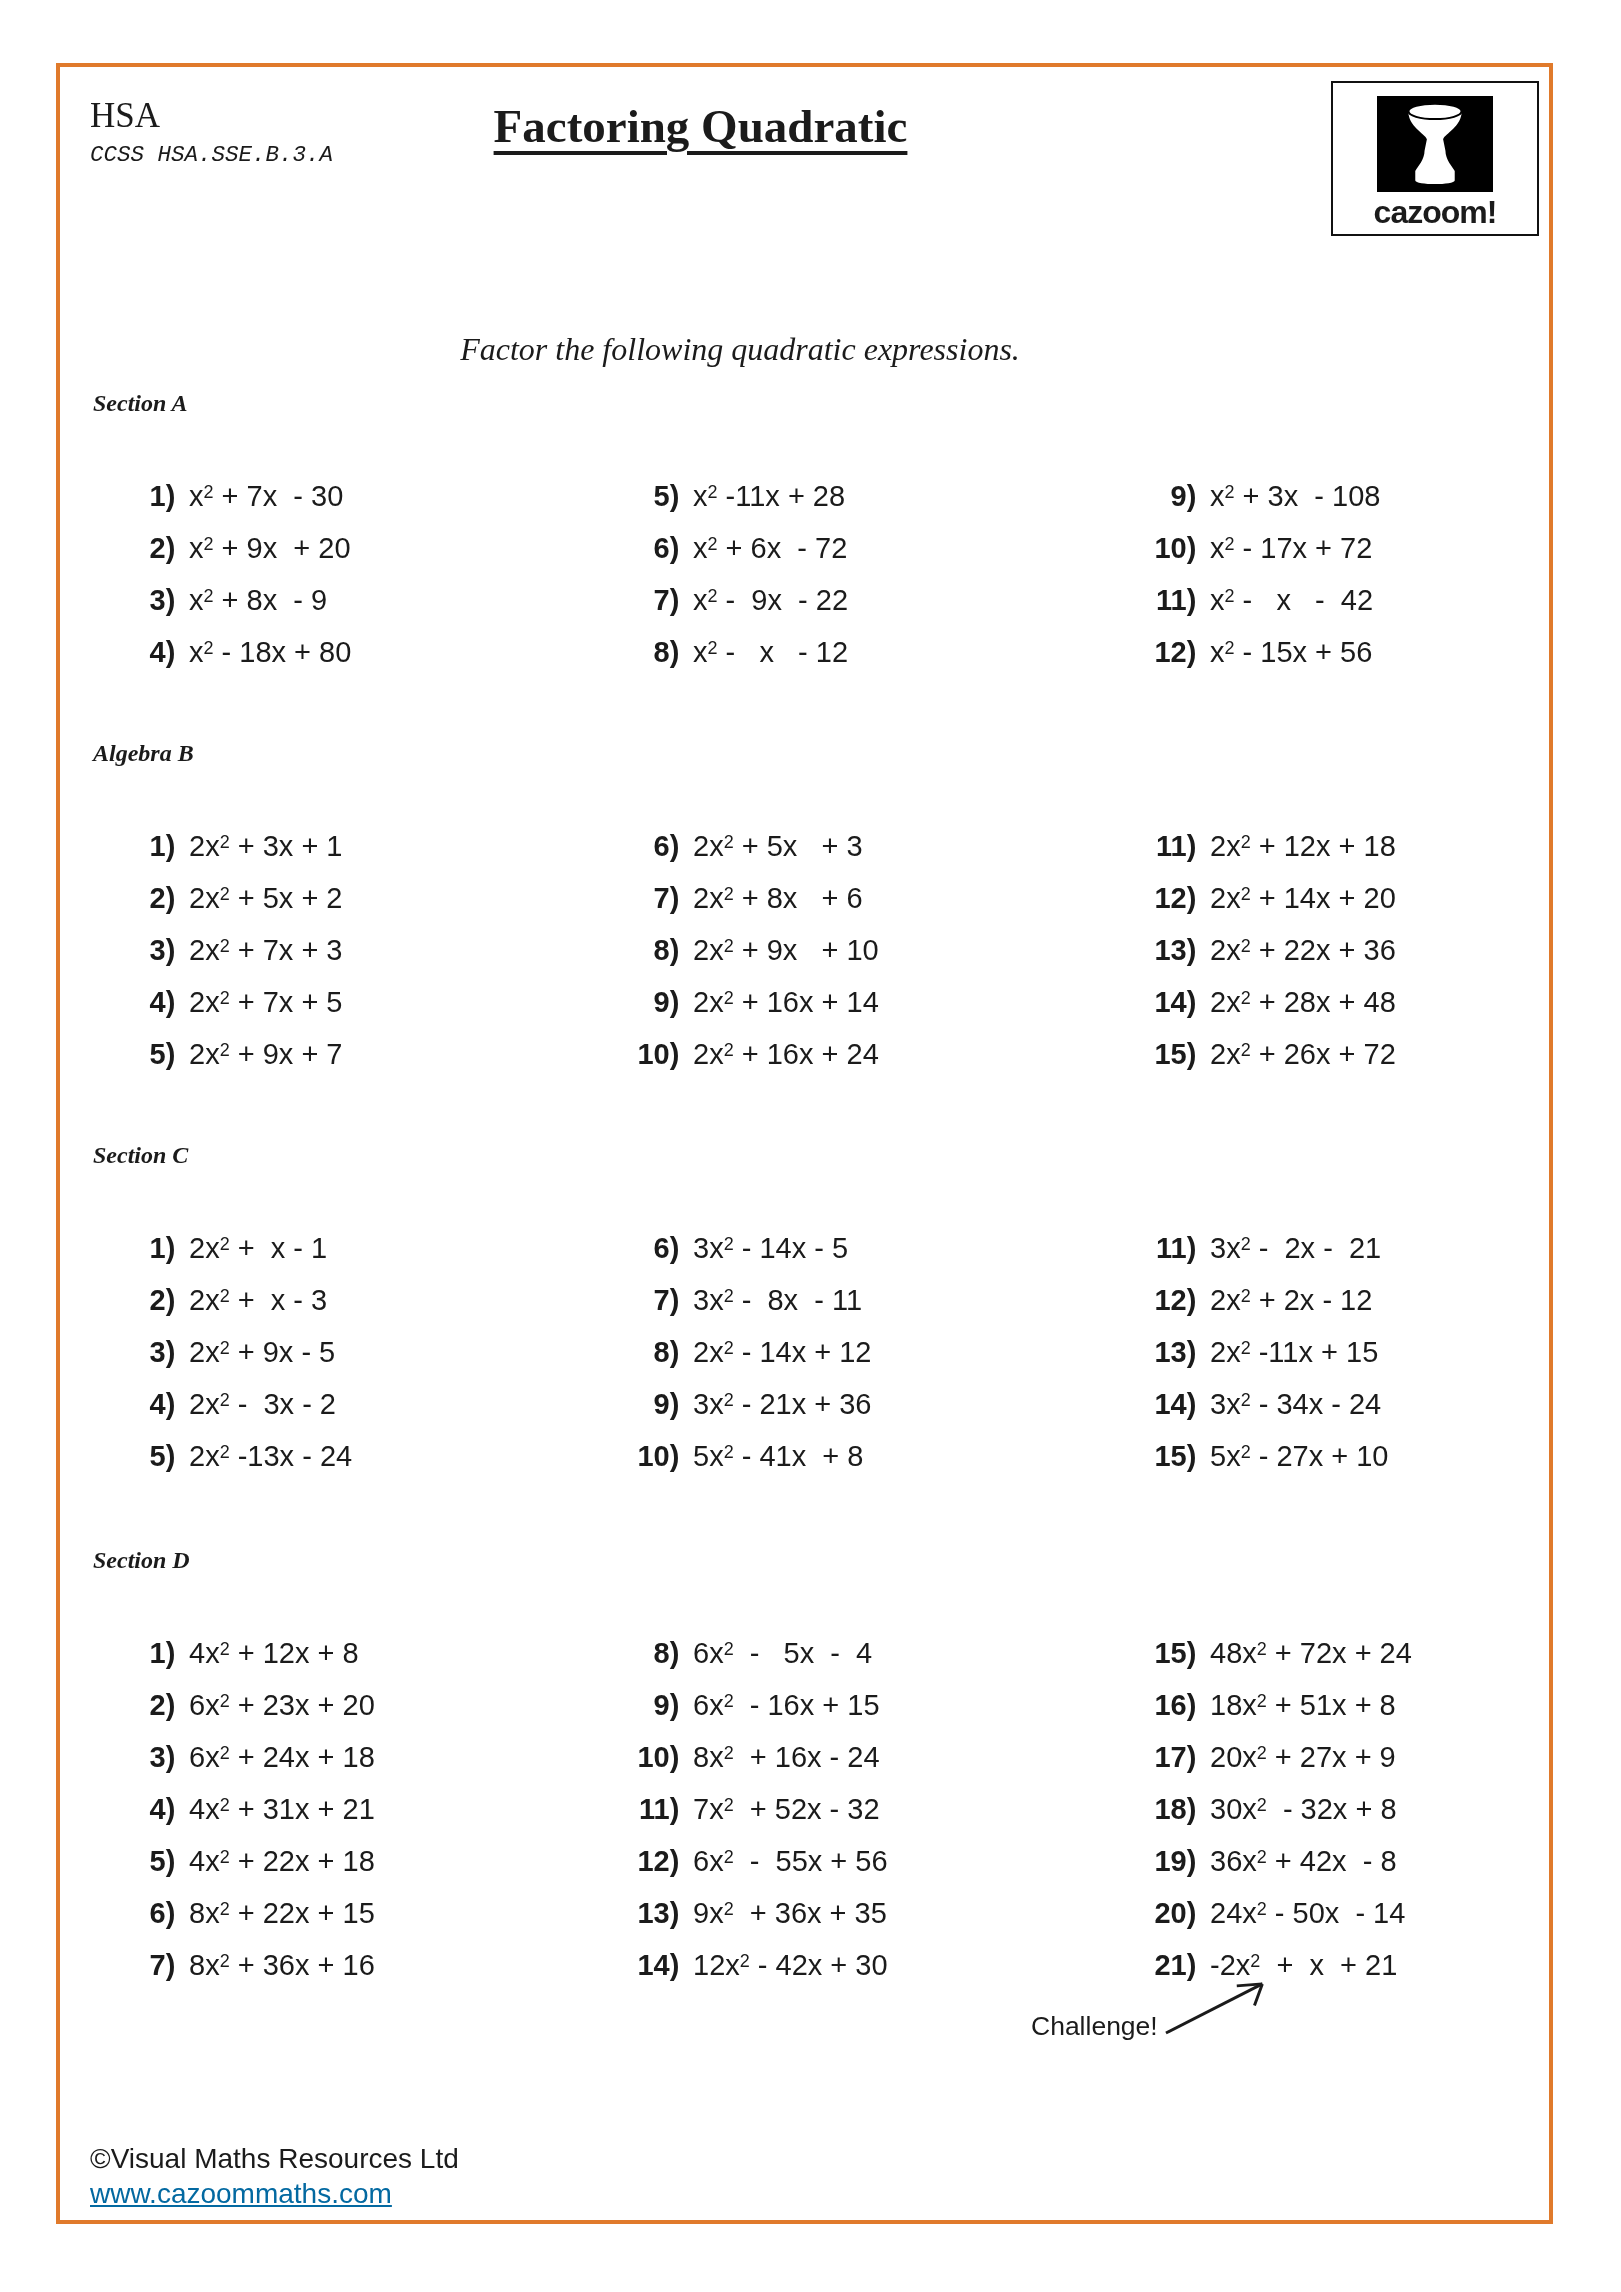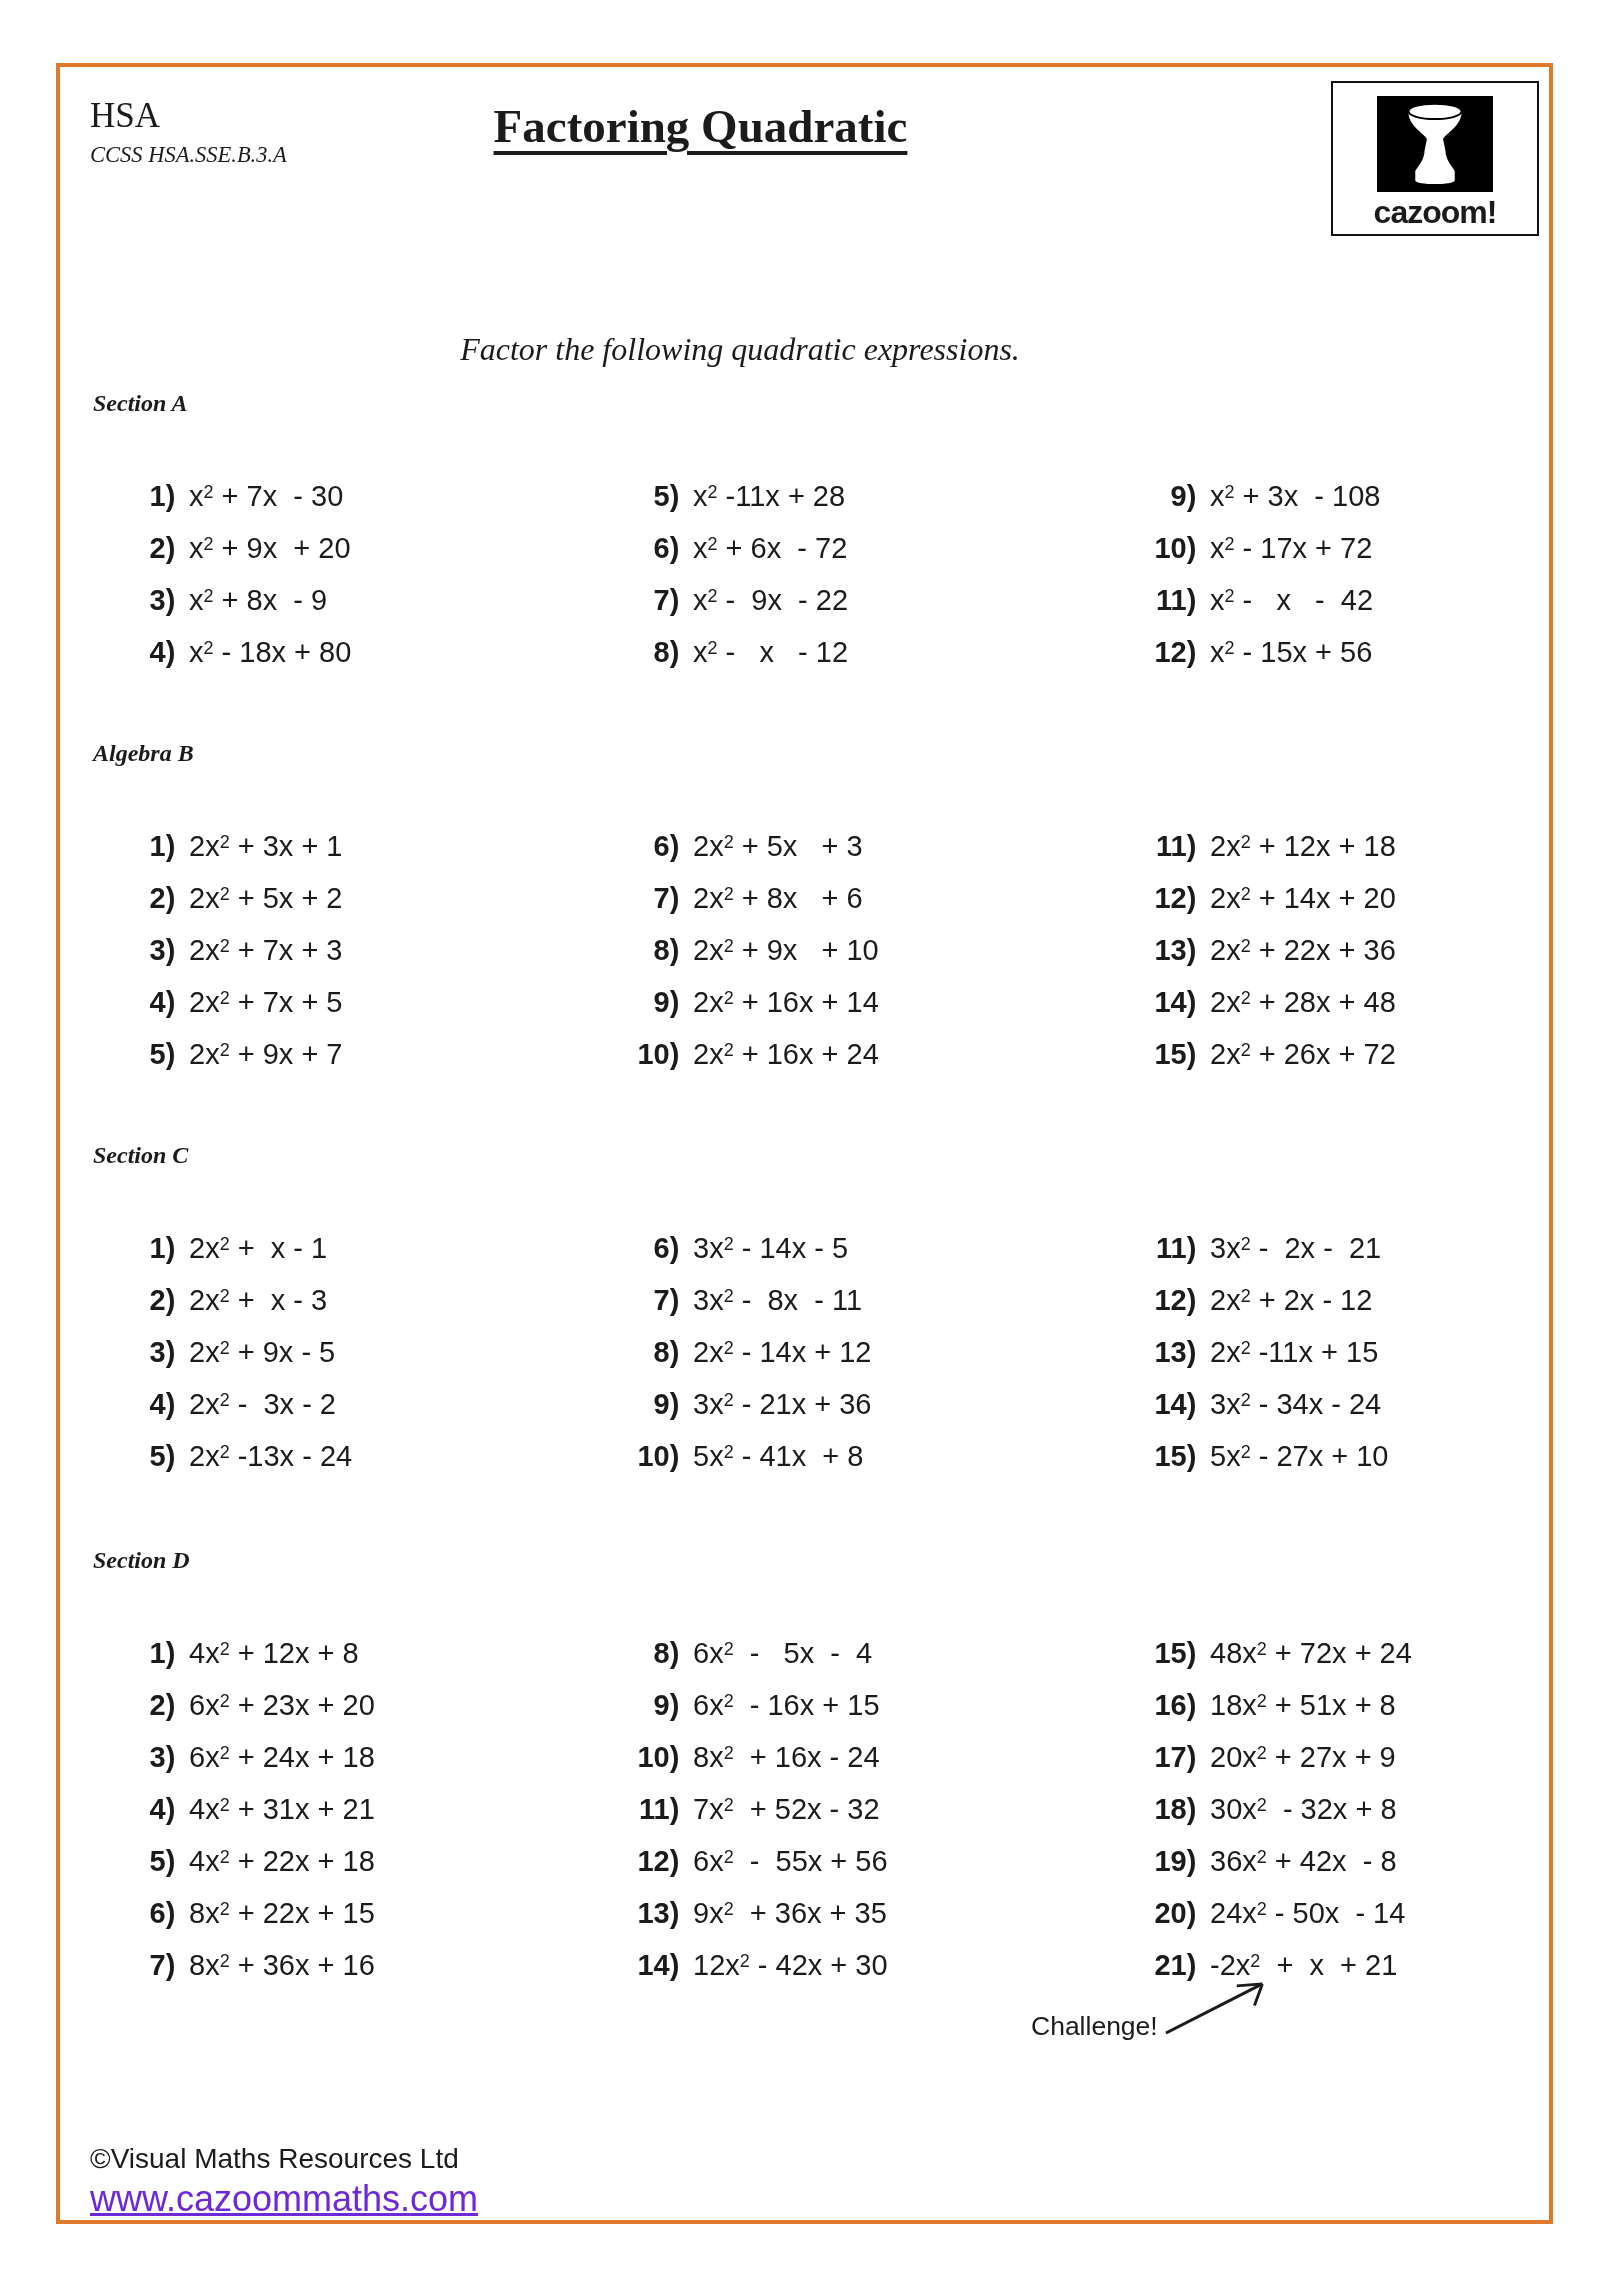--- a/index.html
+++ b/index.html
@@ -2,21 +2,21 @@
 <html><head>
 <meta charset="utf-8">
 <style>
   * { margin:0; padding:0; box-sizing:border-box; }
   body { width:1621px; height:2293px; background:#ffffff; font-family:"Liberation Sans", sans-serif; color:#1b1b1b; }
   #page { position:relative; width:1621px; height:2293px; background:#fff; overflow:hidden; }
   #frame { position:absolute; left:56px; top:63px; width:1497px; height:2161px; border:4.9px solid #e07a2b; background:#fff; }
 
   
   #hsa { position:absolute; left:90px; top:96px; font-family:"Liberation Serif", serif; font-size:35px; }
-  #ccss { position:absolute; left:90px; top:142px; font-family:Liberation Serif, serif; font-style:italic; font-size:22.5px; }
+  #ccss { position:absolute; left:90px; top:142px; font-family:Liberation Mono, monospace; font-style:italic; font-size:22.5px; }
   #title { position:absolute; left:289px; top:86px; width:823px; text-align:center;
            font-family:"Liberation Serif", serif; font-weight:bold; font-size:47px; line-height:80px; }
   #title span { text-decoration:underline; text-decoration-thickness:3.9px; text-underline-offset:8.8px; }
 
   
   #logo { position:absolute; left:1331px; top:81px; width:208px; height:155px; border:2.9px solid #111; background:#fff; text-align:center; }
   #logo .drum-box { margin:12.7px auto 0 auto; width:116px; height:96px; display:block; }
   #logo .brand { display:block; margin-top:2px; font-weight:bold; font-size:32px; letter-spacing:-1px; font-family:"Liberation Sans", sans-serif; }
 
   #instruction { position:absolute; left:98px; top:331px; width:1284px; text-align:center;
@@ -31,21 +31,21 @@
   .c1 .num { width:86px; } .c2 .num { width:90px; } .c3 .num { width:98px; }
   .prob .expr { white-space:pre; }
   .expr sup { font-size:0.62em; line-height:0; vertical-align:0.45em; }
 
   #sectionA { top:390px; } #sectionB { top:740px; } #sectionC { top:1142px; } #sectionD { top:1547px; }
 
   #challenge { position:absolute; left:1031px; top:2011px; font-size:26.5px; }
   #challenge-arrow { position:absolute; left:1164px; top:1972px; }
 
   #footer-copy { position:absolute; left:90px; top:2143px; font-size:28px; }
-  #footer-link { position:absolute; left:90px; top:2178px; font-size:36px; color:#6d28d9; text-decoration:underline; }
+  #footer-link { position:absolute; left:90px; top:2178px; font-size:28px; color:#0369a1; text-decoration:underline; }
   #footer-path { position:absolute; left:583px; top:2180px; font-size:27.4px; white-space:pre; }
 </style>
 </head>
 <body>
 
 <div id="page">
   <div id="frame"></div>
 
   <div id="hsa">HSA</div>
   <div id="ccss">CCSS HSA.SSE.B.3.A</div>

